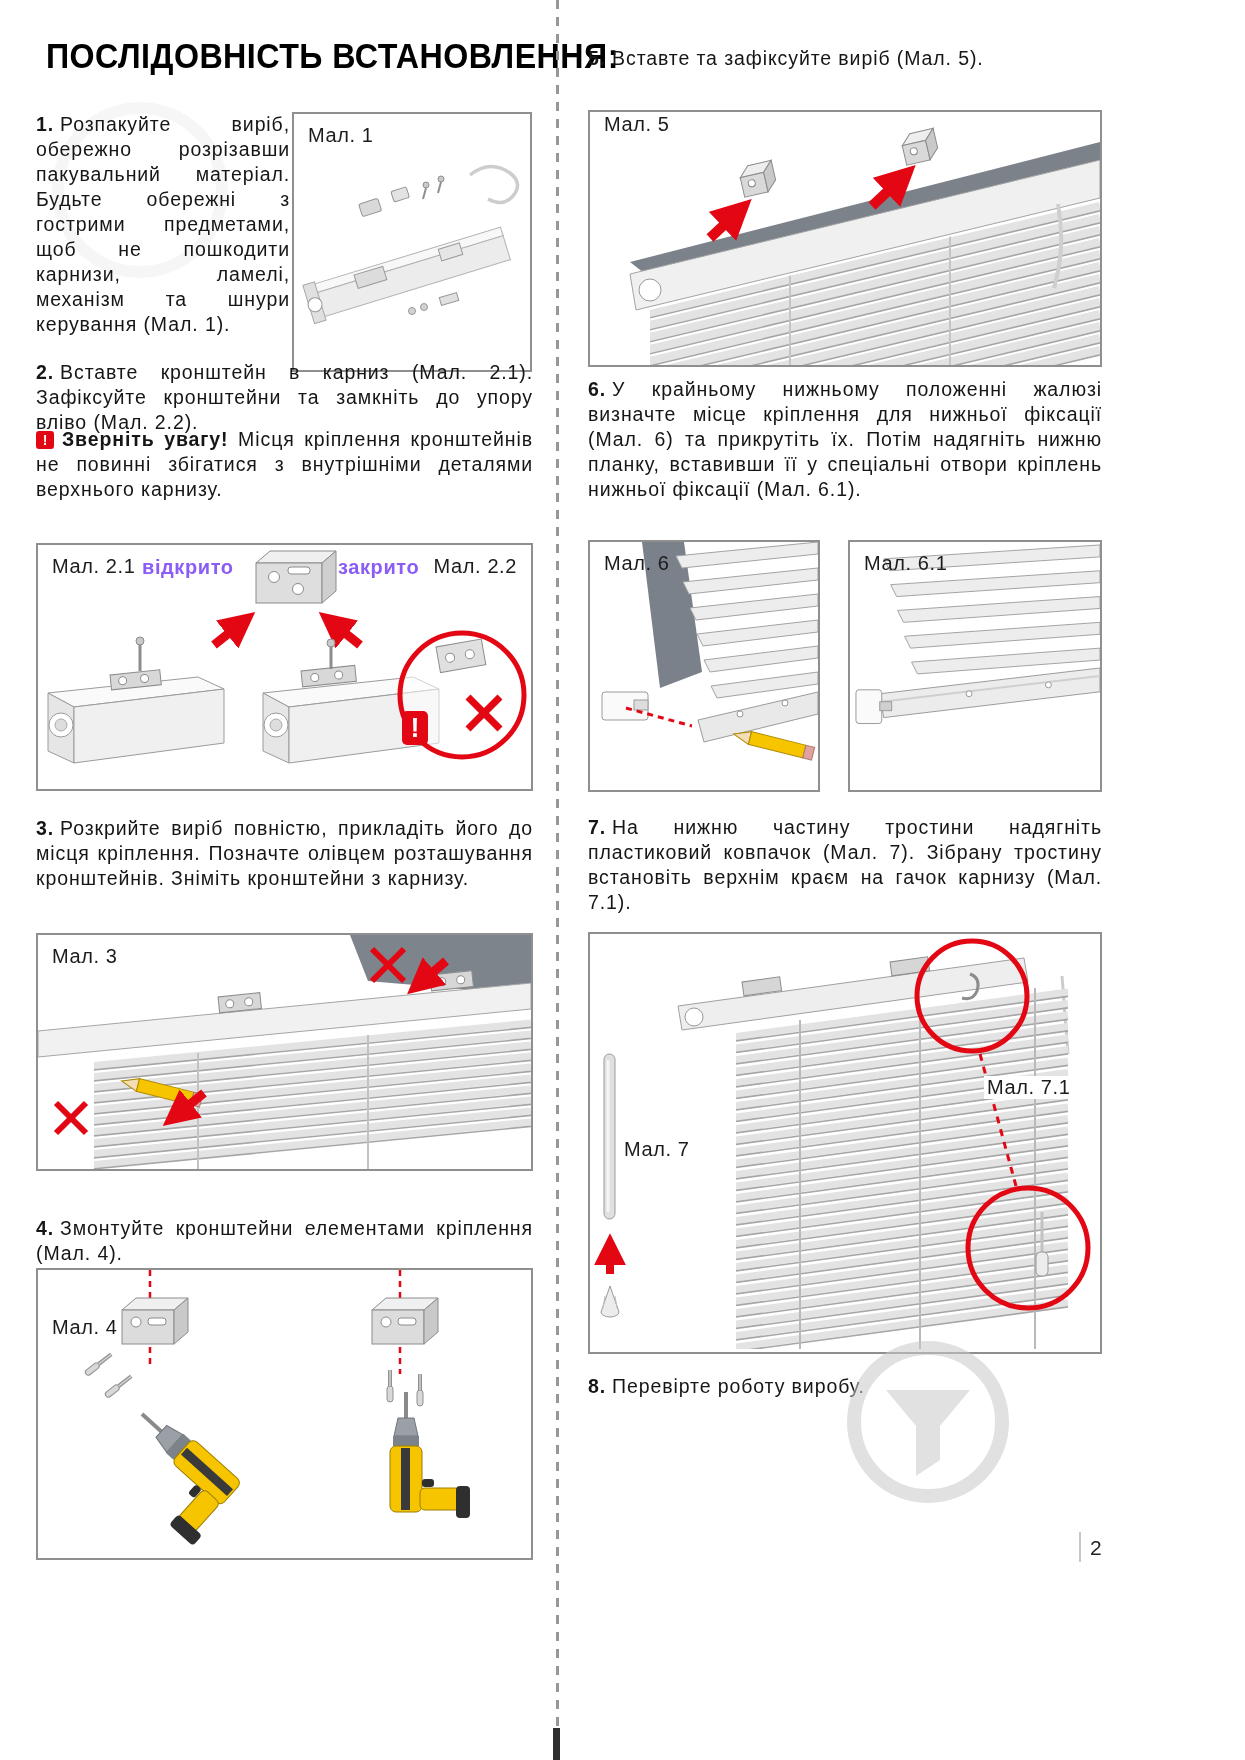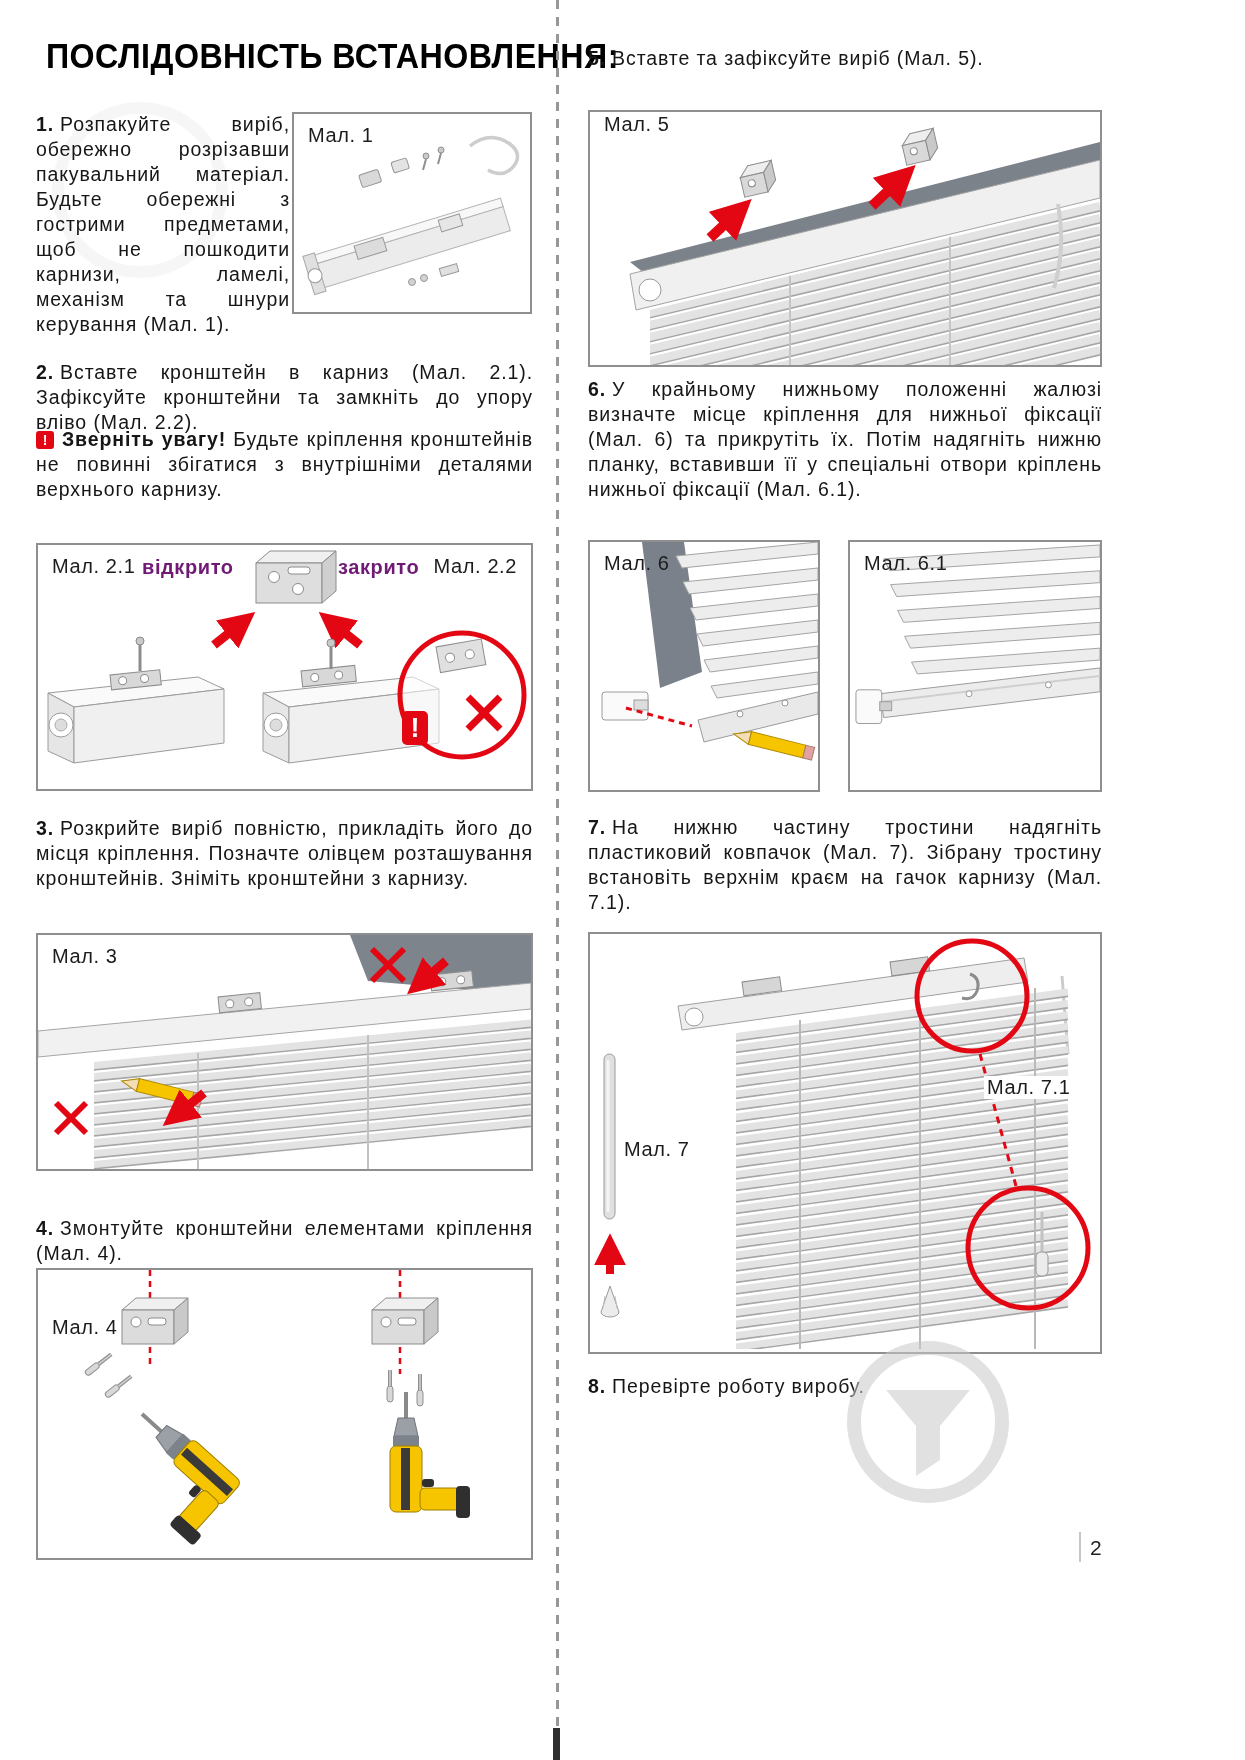--- a/index.html
+++ b/index.html
@@ -10,21 +10,21 @@
   .step{position:absolute;font-size:19.5px;line-height:25px;text-align:justify;
         letter-spacing:.9px;color:#161616;z-index:2;}
   .step .n{font-weight:bold;margin-right:6px;}
   .warn-badge{display:inline-block;width:18px;height:18px;background:#e30613;color:#fff;
         font-weight:bold;text-align:center;line-height:18px;border-radius:3px;font-size:14px;
         margin-right:8px;vertical-align:1px;letter-spacing:0;}
   .bold{font-weight:bold;}
   .fig{position:absolute;border:2px solid #8f8f8f;background:#fff;box-sizing:border-box;z-index:1;}
   .fig svg{position:absolute;left:0;top:0;width:100%;height:100%;}
   .fig-label{position:absolute;font-size:20px;letter-spacing:.6px;color:#1c1c1c;z-index:4;}
-  .red-label{position:absolute;font-size:20px;letter-spacing:.6px;color:#701a75;font-weight:bold;z-index:4;}
+  .red-label{position:absolute;font-size:20px;letter-spacing:.6px;color:#8b5cf6;font-weight:bold;z-index:4;}
   .divider{position:absolute;left:556px;top:0;width:3px;height:1760px;
         background:repeating-linear-gradient(to bottom,#979797 0 9px,transparent 9px 17px);z-index:0;}
   .divider-end{position:absolute;left:553px;top:1728px;width:7px;height:32px;background:#2f2f2f;z-index:0;}
   .pagenum{position:absolute;left:1090px;top:1536px;font-size:21px;color:#222;z-index:2;}
   .pagenum-rule{position:absolute;left:1079px;top:1532px;height:30px;border-left:2px solid #c6c6c6;z-index:2;}
   .watermark{position:absolute;z-index:3;pointer-events:none;}
 </style>
 </head>
 <body>
 
@@ -33,21 +33,21 @@
   <svg class="watermark" style="left:40px;top:90px;width:200px;height:200px;opacity:.45;z-index:0" viewBox="0 0 200 200">
     <circle cx="100" cy="100" r="82" fill="none" stroke="#ededed" stroke-width="12"></circle>
   </svg>
 
   <div class="title">ПОСЛІДОВНІСТЬ ВСТАНОВЛЕННЯ:</div>
 
   <div class="step" style="left:36px;top:112px;width:254px;">
     <span class="n">1.</span><span>Розпакуйте виріб, обережно розрізавши пакувальний матеріал. Будьте обережні з гострими предметами, щоб не пошкодити карнизи, ламелі, механізм та шнури керування (Мал. 1).</span>
   </div>
 
-  <div class="fig" style="left:292px;top:112px;width:240px;height:202px;text-align:right;">
+  <div class="fig" style="left:292px;top:112px;width:240px;height:260px;text-align:right;">
     <svg viewBox="0 0 236 198">
       <g transform="rotate(-17 118 130)">
         <rect x="18" y="112" width="198" height="9" fill="#f8f8f8" stroke="#b3b3b3"></rect>
         <rect x="18" y="121" width="198" height="25" fill="#ececec" stroke="#b3b3b3"></rect>
         <rect x="10" y="110" width="12" height="40" fill="#e0e0e0" stroke="#a8a8a8"></rect>
         <circle cx="16" cy="132" r="7" fill="#fff" stroke="#999"></circle>
         <rect x="62" y="115" width="30" height="14" fill="#dcdcdc" stroke="#999"></rect>
         <rect x="150" y="115" width="22" height="12" fill="#e6e6e6" stroke="#999"></rect>
       </g>
       <g>
@@ -63,21 +63,21 @@
       <circle cx="130" cy="164" r="3.5" fill="#d2d2d2" stroke="#999"></circle>
       <rect x="146" y="152" width="18" height="8" transform="rotate(-16 155 156)" fill="#e0e0e0" stroke="#999"></rect>
     </svg>
     <div class="fig-label" style="left:14px;top:10px;">Мал. 1</div>
   </div>
 
   <div class="step" style="left:36px;top:360px;width:497px;">
     <span class="n">2.</span><span>Вставте кронштейн в карниз (Мал. 2.1). Зафіксуйте кронштейни та замкніть до упору вліво (Мал. 2.2).</span>
   </div>
   <div class="step" style="left:36px;top:427px;width:497px;">
-    <span class="warn-badge">!</span><span class="bold">Зверніть увагу!</span> <span>Будьте кріплення кронштейнів не повинні збігатися з внутрішніми деталями верхнього карнизу.</span>
+    <span class="warn-badge">!</span><span class="bold">Зверніть увагу!</span> <span>Місця кріплення кронштейнів не повинні збігатися з внутрішніми деталями верхнього карнизу.</span>
   </div>
 
   <div class="fig" style="left:36px;top:543px;width:497px;height:248px;">
     <svg viewBox="0 0 493 244">
       <defs>
         <g id="cornice">
           <polygon points="0,30 150,14 176,26 26,44" fill="#fafafa" stroke="#9b9b9b"></polygon>
           <polygon points="0,30 26,44 26,100 0,88" fill="#e6e6e6" stroke="#9b9b9b"></polygon>
           <polygon points="26,44 176,26 176,80 26,100" fill="#f0f0f0" stroke="#9b9b9b"></polygon>
           <circle cx="13" cy="62" r="12" fill="#fff" stroke="#9b9b9b"></circle>

